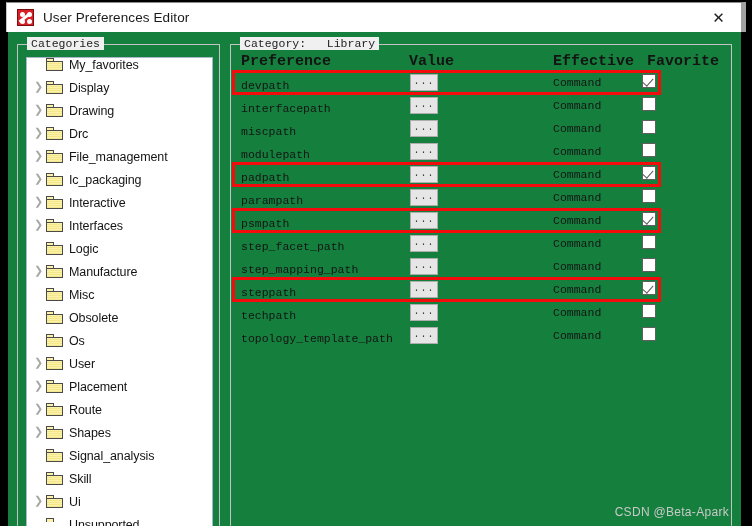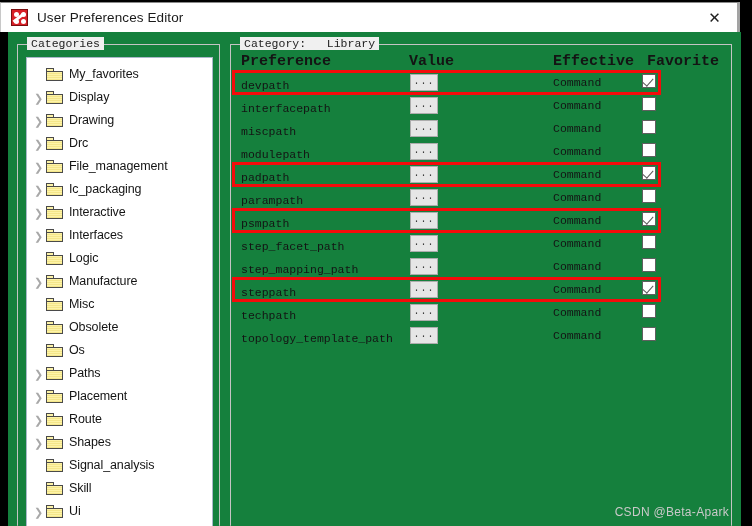--- a/index.html
+++ b/index.html
@@ -16,26 +16,26 @@
   }
   .window {
     position: absolute;
     left: 0; top: 0;
     width: 752px; height: 526px;
     background: #000000;
   }
   
   .titlebar {
     position: absolute;
-    left: 0; top: 2px;
+    left: 6px; top: 2px;
     width: 740px; height: 30px;
     background: #ffffff;
     border-top: 1px solid #8a8a8a;
     border-left: 1px solid #c8c8c8;
-    border-right: 3px solid #a3a3a3;
+    border-right: 5px solid #a3a3a3;
     box-sizing: border-box;
     display: flex;
     align-items: center;
   }
   .app-icon {
     width: 17px; height: 17px;
     margin-left: 10px;
     background: #d81f26;
     border: 1px solid #7a0d10;
     box-sizing: border-box;
@@ -113,21 +113,21 @@
     width: 187px; height: 470px;
     background: #ffffff;
     border: 1px solid #a9b7c9;
     border-bottom: none;
     box-sizing: border-box;
     overflow: hidden;
   }
   .tree-item {
     height: 23px;
     display: flex;
-    align-items: flex-end;
+    align-items: flex-start;
     padding-left: 4px;
     box-sizing: border-box;
   }
   .arrow {
     width: 15px;
     flex: none;
     text-align: center;
     color: #a8a8a8;
     font-size: 11px;
     line-height: 1;
@@ -387,21 +387,21 @@
               <div class="body"></div>
             </div>
             <div class="tree-label">Os</div>
           </div>
           <div class="tree-item">
             <div class="arrow">❯</div>
             <div class="folder">
               <div class="tab"></div>
               <div class="body"></div>
             </div>
-            <div class="tree-label">Paths</div>
+            <div class="tree-label">User</div>
           </div>
           <div class="tree-item">
             <div class="arrow">❯</div>
             <div class="folder">
               <div class="tab"></div>
               <div class="body"></div>
             </div>
             <div class="tree-label">Placement</div>
           </div>
           <div class="tree-item">

